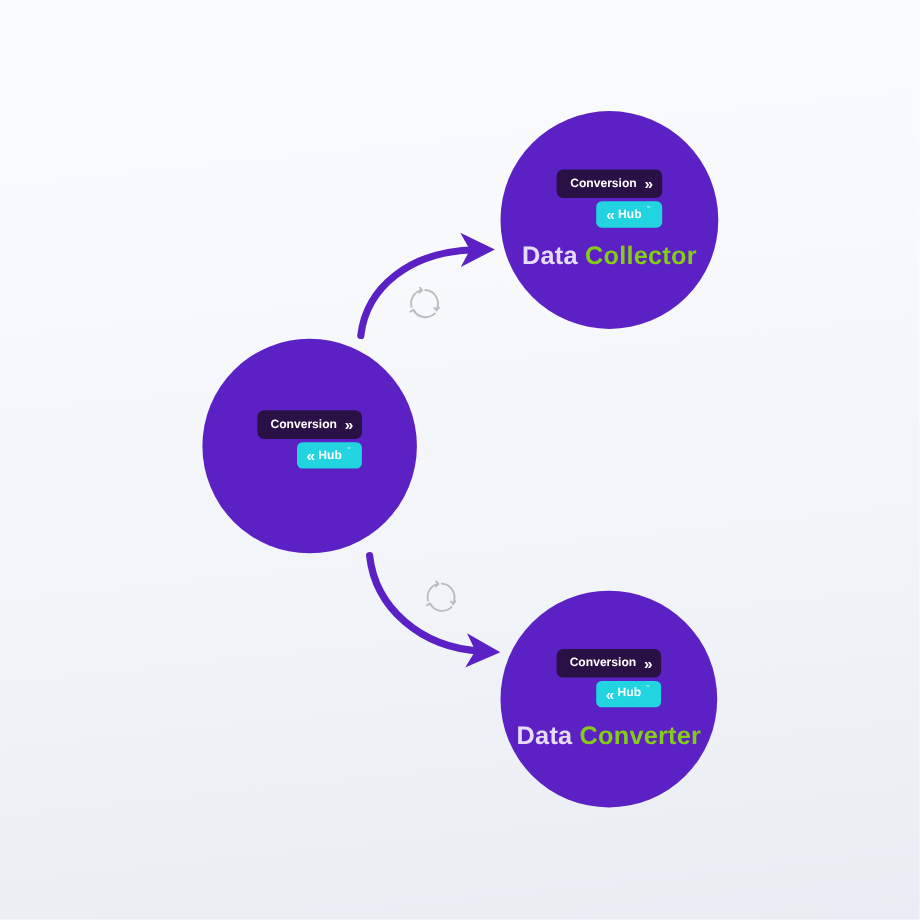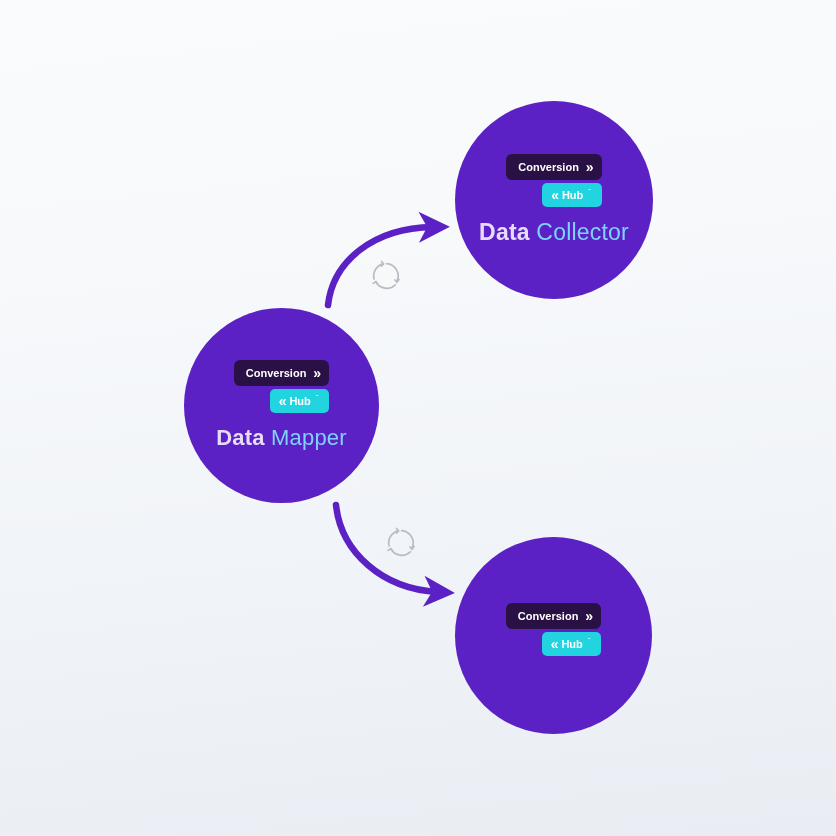--- a/index.html
+++ b/index.html
@@ -86,22 +86,22 @@
   .node-title {
     color: #ffffff;
     white-space: nowrap;
     letter-spacing: 0.2px;
   }
   .title-light {
     font-weight: 700;
     color: #e6dcf7;
   }
   .title-bold {
-    font-weight: normal;
-    color: #7dd3fc;
+    font-weight: bold;
+    color: #84cc16;
   }
 
   
   #node-collector {
     left: 455px; top: 101px;
     width: 198px; height: 198px;
   }
   #node-mapper {
     left: 184px; top: 308px;
     width: 195px; height: 195px;
@@ -194,33 +194,33 @@
       <div class="badge-conversion">
         <span>Conversion</span>
         <span class="chev">»</span>
       </div>
       <div class="badge-hub">
         <span class="chev">«</span>
         <span>Hub</span>
         <span class="tm">˜</span>
       </div>
     </div>
-    <div class="node-title">
-      <span class="title-light">Data</span>
-      <span class="title-bold">Mapper</span>
-    </div>
   </div>
 
   <div class="node" id="node-converter">
     <div class="node-badges">
       <div class="badge-conversion">
         <span>Conversion</span>
         <span class="chev">»</span>
       </div>
       <div class="badge-hub">
         <span class="chev">«</span>
         <span>Hub</span>
         <span class="tm">˜</span>
       </div>
     </div>
+    <div class="node-title">
+      <span class="title-light">Data</span>
+      <span class="title-bold">Converter</span>
+    </div>
   </div>
 
 </div>
 
 </body></html>

